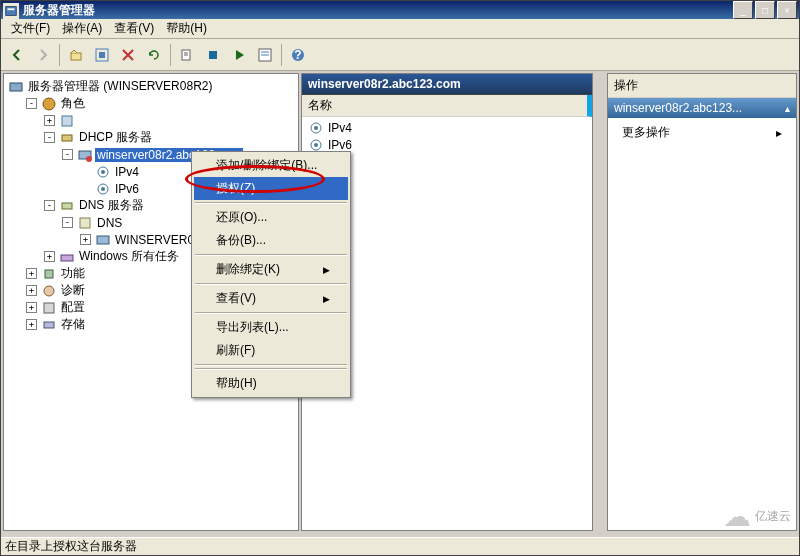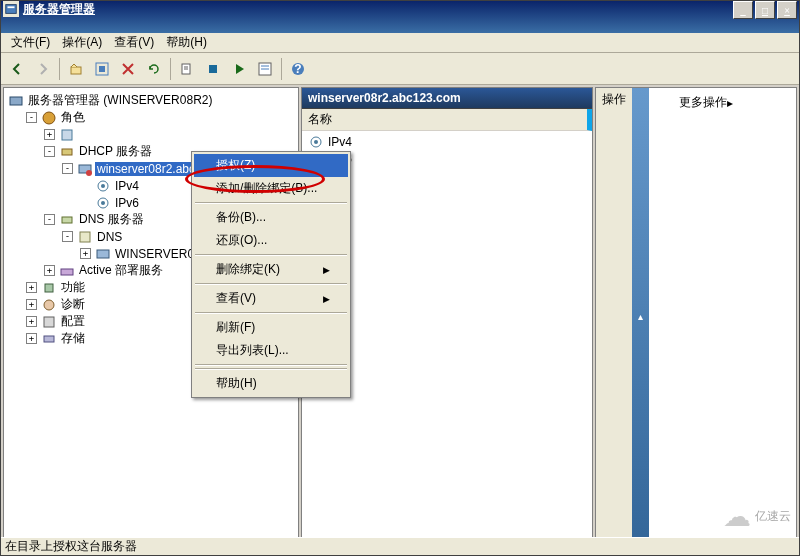--- a/index.html
+++ b/index.html
@@ -1,40 +1,40 @@
 <!DOCTYPE html>
 <html><head>
 <meta charset="utf-8">
 <style>
 * { box-sizing: border-box; margin: 0; padding: 0; font-family: "Microsoft YaHei", SimSun, Tahoma, sans-serif; font-size: 12px; }
 body { width: 800px; height: 556px; background: #d4d0c8; position: relative; overflow: hidden; border: 1px solid #404040; }
 
 
-.titlebar { height: 32px; background: linear-gradient(to bottom, #0a246a, #3a6ea5); color: #fff; display: flex; align-items: flex-start; padding: 0 2px; text-decoration: underline; }
+.titlebar { height: 18px; background: linear-gradient(to bottom, #0a246a, #3a6ea5); color: #fff; display: flex; align-items: flex-end; padding: 0 2px; }
 .titlebar .icon { width: 16px; height: 16px; background: #ece9d8; margin-right: 4px; display: flex; align-items: center; justify-content: center; }
 .titlebar .icon svg { width: 14px; height: 14px; }
 .titlebar-text { flex: 1; font-weight: bold; color: #fff; }
 .win-btns { display: flex; gap: 2px; }
 .win-btn { width: 20px; height: 18px; background: #d4d0c8; border: 1px solid #fff; border-right-color:#404040; border-bottom-color:#404040; display: flex; align-items: center; justify-content: center; font-family: Tahoma; font-size: 10px; font-weight: bold; }
 
 
 .menubar { height: 20px; background: #ece9d8; display: flex; align-items: center; padding: 0 4px; border-bottom: 1px solid #aca899; }
 .menubar span { padding: 2px 6px; }
 
 
 .toolbar { height: 32px; background: #ece9d8; display: flex; align-items: center; padding: 0 4px; gap: 2px; border-bottom: 1px solid #aca899; }
 .tbtn { width: 24px; height: 24px; display: flex; align-items: center; justify-content: center; border: 1px solid transparent; }
 .sep { width: 1px; height: 22px; background: #aca899; margin: 0 2px; }
 
 
 .content { display: flex; height: 462px; padding: 2px; gap: 2px; background:#d4d0c8; }
 .pane { background: #fff; border: 1px solid #808080; position: relative; }
 .tree-pane { width: 296px; overflow: auto; padding: 4px 2px; }
 .mid-pane { width: 292px; display:flex; flex-direction:column; }
-.right-pane { flex: 1; display:flex; flex-direction:row; }
+.right-pane { flex: 1; display:flex; flex-direction:column;margin-left:12px; }
 
 
 .tree ul { list-style: none; padding-left: 18px; }
 .tree > ul { padding-left: 2px; }
 .tree li { white-space: nowrap; position: relative; }
 .tree .row { display: flex; align-items: center; height: 17px; gap: 2px; }
 .expander { width: 11px; height: 11px; border: 1px solid #808080; background: #fff; font-size: 9px; line-height: 9px; text-align: center; font-family: monospace; margin-right: 2px; }
 .noexp { width: 13px; display:inline-block; }
 .ticon { width: 16px; height: 16px; display: inline-flex; align-items:center; justify-content:center; }
 .label { padding: 0 2px; }
@@ -43,21 +43,21 @@
 
 .col-hdr { background: linear-gradient(to bottom,#2b5797,#1e3a5f); color:#fff; padding:3px 6px; font-weight:bold; border-bottom:1px solid #404040;}
 .col-hdr2 { background:#ece9d8; padding:2px 6px; border-bottom:1px solid #d4d0c8; border-right:5px solid #0ea5e9;}
 .mid-list { flex:1; padding:2px; }
 .mid-list .row { display:flex; align-items:center; height:17px; gap:4px; padding-left:4px;}
 
 
 .right-hdr { background:#ece9d8; padding:3px 6px; border-bottom:1px solid #d4d0c8; font-weight:normal;}
 .right-sub { background:linear-gradient(to bottom,#6699cc,#336699); color:#fff; padding:3px 6px; display:flex; align-items:center; justify-content:space-between;}
 .right-sub .arrow { font-size:10px;}
-.right-body { padding:6px 30px; }
+.right-body { padding:6px 14px; }
 
 
 .ctxmenu { position: absolute; left: 190px; top: 150px; width: 160px; background: #ece9d8; border: 1px solid #808080; box-shadow: 2px 2px 3px rgba(0,0,0,0.4); z-index: 100; padding: 2px; }
 .ctxmenu .item { padding: 3px 18px 3px 22px; display:flex; justify-content:space-between; align-items:center;}
 .ctxmenu .item.highlight { background: #316ac5; color: #fff; }
 .ctxmenu hr { border: none; border-top: 1px solid #aca899; border-bottom: 1px solid #fff; margin: 2px 1px; }
 .ctxmenu .sub { font-size:9px;}
 
 
 .ellipse { position:absolute; left:184px; top:164px; width:140px; height:28px; border:3px solid #d00000; border-radius:50%; z-index:101; pointer-events:none;}
@@ -290,21 +290,21 @@
                   </ul>
                 </li>
                 <li>
                     <div class="row">
                       <span class="expander">+</span>
                       <span class="ticon">
                         <svg width="16" height="16">
                           <rect x="2" y="6" width="12" height="6" fill="#c8a8d8" stroke="#604080"></rect>
                         </svg>
                       </span>
-                      <span class="label">Active 部署服务</span>
+                      <span class="label">Windows 所有任务</span>
                     </div>
                   </li>
               </ul>
             </li>
             <li>
                 <div class="row">
                   <span class="expander">+</span>
                   <span class="ticon">
                     <svg width="16" height="16">
                       <rect x="4" y="4" width="8" height="8" fill="#a8c8a8" stroke="#406040"></rect>
@@ -373,51 +373,52 @@
             </svg>
           </span>
           <span>IPv6</span>
         </div>
     </div>
   </div>
 
   <div class="pane right-pane">
     <div class="right-hdr">操作</div>
     <div class="right-sub">
+        <span>winserver08r2.abc123...</span>
         <span class="arrow">▴</span>
       </div>
     <div class="right-body">
       <div style="display:flex;justify-content:space-between;align-items:center;">
         <span>更多操作</span>
         <span>▸</span>
       </div>
     </div>
   </div>
 
 </div>
 
 <div class="ctxmenu">
+  <div class="item">添加/删除绑定(B)...</div>
   <div class="item highlight">授权(Z)</div>
-  <div class="item">添加/删除绑定(B)...</div>
-  <hr>
+  <hr>
+  <div class="item">还原(O)...</div>
   <div class="item">备份(B)...</div>
-  <div class="item">还原(O)...</div>
   <hr>
   <div class="item">
       <span>删除绑定(K)</span>
       <span class="sub">▶</span>
     </div>
   <hr>
   <div class="item">
       <span>查看(V)</span>
       <span class="sub">▶</span>
     </div>
   <hr>
+  <div class="item">导出列表(L)...</div>
   <div class="item">刷新(F)</div>
-  <div class="item">导出列表(L)...</div>
   <hr>
   <hr>
   <div class="item">帮助(H)</div>
 </div>
 
 <div class="ellipse"></div>
 
 <div class="status">
   <span>在目录上授权这台服务器</span>
 </div>

